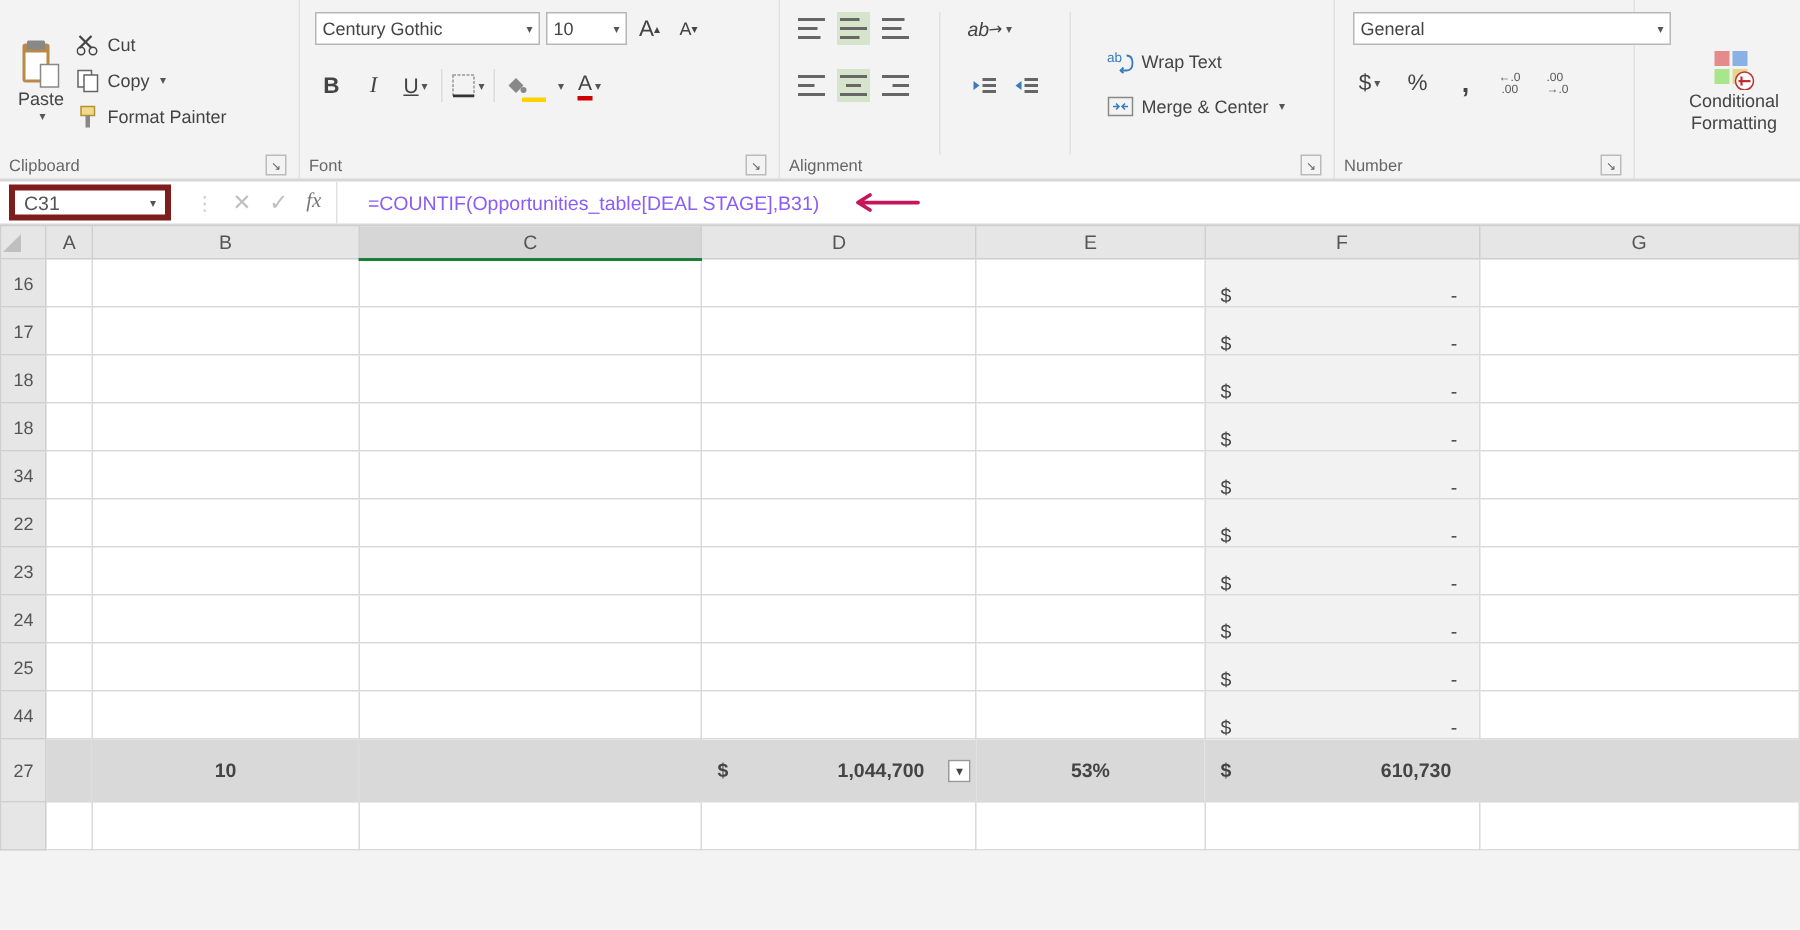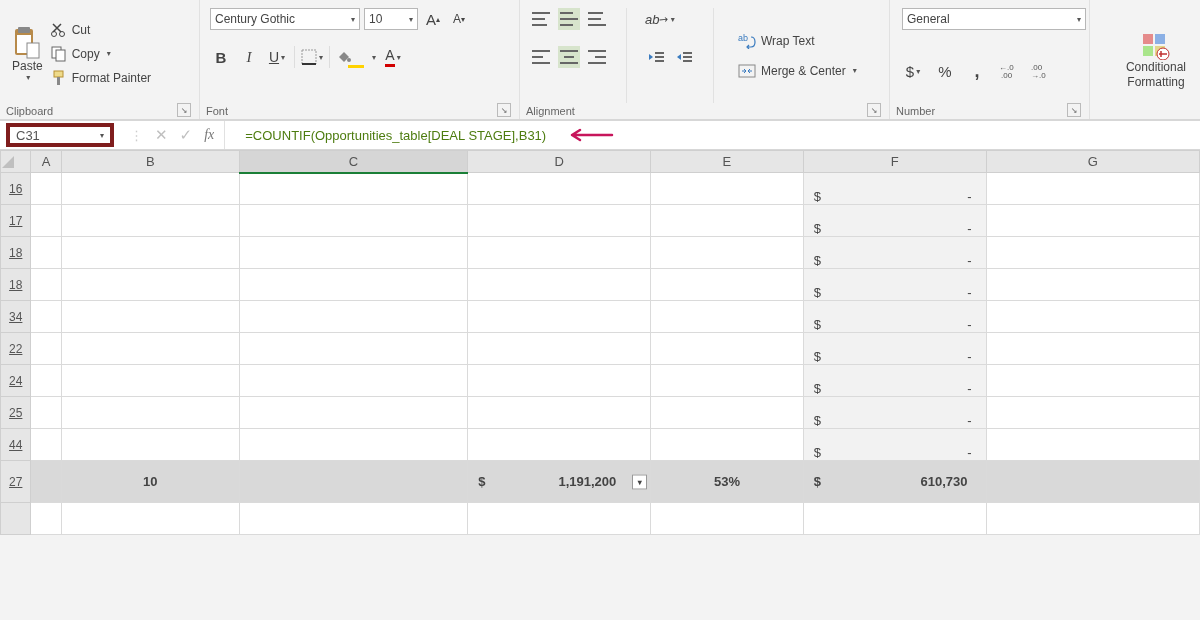--- a/index.html
+++ b/index.html
@@ -131,21 +131,21 @@
   .fb-icons {
     display:flex;
     gap:12px;
     padding:0 10px;
     color:#bfbfbf;
     align-items:center;
     border-right:1px solid #e1e1e1;
     height:100%;
   }
   .fx-label { font-style: italic; font-family: "Times New Roman", serif; font-size: 14px; color: #777; }
-  .formula-text { padding-left: 20px; color: #4d7c0f; font-size: 13px; }
+  .formula-text { padding-left: 20px; color: #8b5cf6; font-size: 13px; }
   .arrow-annot {
     color: #c7155b;
     font-size: 22px;
     margin-left: 18px;
   }
 
   
   .sheet {
     background: #fff;
     position: relative;
@@ -165,21 +165,21 @@
     color: #555;
     height: 22px;
   }
   .corner { width: 30px; }
   td {
     border: 1px solid #dadada;
     height: 32px;
     padding: 0 6px;
     background: #fff;
   }
-  .row-header { width:30px; font-size:12px;text-decoration:underline; }
+  .row-header { width:30px; font-size:12px; }
   .selected-col-head { background: #d6d6d6 !important; border-bottom: 2px solid #1a7f37 !important; }
   .col-a { width:30px; }
   .col-b { width:175px; }
   .col-c { width:225px; }
   .col-d { width:180px; }
   .col-e { width:150px; }
   .col-f { width:180px; }
   .col-g { width:210px; }
   td.money-dash { position:relative; background:#f2f2f2; }
   td.money-dash .dollar { position:absolute; left:10px; }
@@ -406,21 +406,21 @@
       </div>
     </div>
     <div class="group-label">
       <span>Alignment</span>
       <span class="dialog-launcher">↘</span>
     </div>
   </div>
 
   <div class="group" style="width:200px">
     <div class="group-body" style="flex-direction:column; padding:4px 6px 0 6px">
-      <div class="combo" style="width:184px; margin-bottom:30px">
+      <div class="combo" style="width:212px; margin-bottom:14px">
         <span>General</span>
         <span class="dd-arrow">▾</span>
       </div>
       <div class="tool-row" style="gap:10px">
         <div class="tool-btn">
             <span style="font-size:15px">$</span>
             <span class="dd-arrow">▾</span>
           </div>
         <div class="tool-btn">
             <span style="font-size:15px">%</span>
@@ -575,20 +575,33 @@
           <td></td>
           <td></td>
           <td></td>
           <td class="money-dash">
             <span class="dollar">$</span>
             <span class="dash">-</span>
           </td>
           <td></td>
         </tr>
     <tr>
+          <th class="row-header">23</th>
+          <td style="border-left:none"></td>
+          <td></td>
+          <td></td>
+          <td></td>
+          <td></td>
+          <td class="money-dash">
+            <span class="dollar">$</span>
+            <span class="dash">-</span>
+          </td>
+          <td></td>
+        </tr>
+    <tr>
           <th class="row-header">24</th>
           <td style="border-left:none"></td>
           <td></td>
           <td></td>
           <td></td>
           <td></td>
           <td class="money-dash">
             <span class="dollar">$</span>
             <span class="dash">-</span>
           </td>
@@ -618,21 +631,21 @@
             <span class="dollar">$</span>
             <span class="dash">-</span>
           </td>
           <td></td>
         </tr>
     <tr class="totals">
       <th class="row-header" style="height:42px">27</th>
       <td style="border-left:none"></td>
       <td style="text-align:center">10</td>
       <td></td>
-      <td class="money" style="position:relative"><span class="dollar">$</span><span style="padding-right:28px">1,191,200</span><span class="filter-dd">▾</span></td>
+      <td class="money" style="position:relative"><span class="dollar">$</span><span style="padding-right:28px">1,044,700</span><span class="filter-dd">▾</span></td>
       <td style="text-align:center">53%</td>
       <td class="money"><span class="dollar">$</span><span style="padding-right:12px">610,730</span></td>
       <td></td>
     </tr>
     <tr>
           <th class="row-header" style="height:14px"></th>
           <td style="border-left:none"></td>
           <td></td>
           <td></td>
           <td></td>

